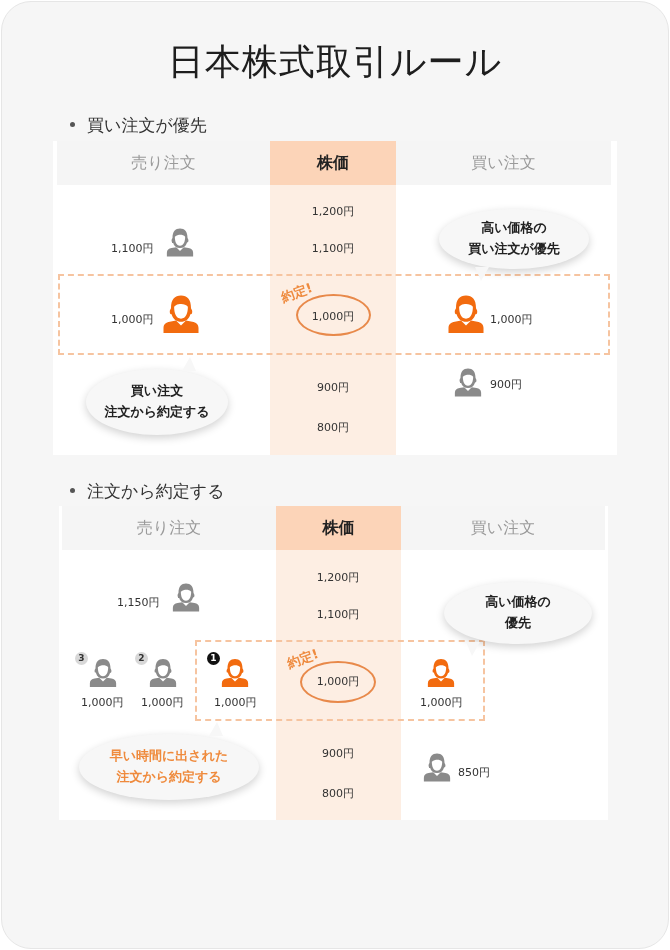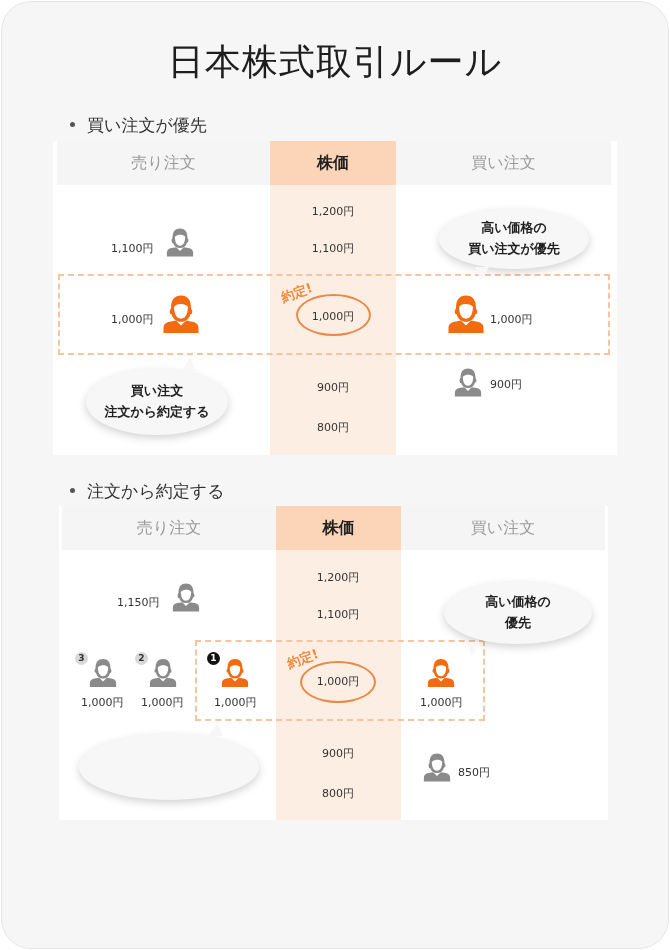--- a/index.html
+++ b/index.html
@@ -166,15 +166,19 @@
   <div class="amt" style="left:399px; top:259px;text-align:right;">850円</div>
 
   <div class="bubble" style="left:385px; top:76px; width:148px; height:62px;">
     <div>
       <div>高い価格の</div>
       <div>優先</div>
     </div>
     <div class="tail" style="left:22px; bottom:-12px; border-left:6px solid transparent; border-right:8px solid transparent; border-top:14px solid #f7f7f7;"></div>
   </div>
   <div class="bubble orange" style="left:20px; top:228px; width:180px; height:66px;">
+    <div>
+      <div>早い時間に出された</div>
+      <div>注文から約定する</div>
+    </div>
     <div class="tail" style="left:130px; top:-12px; border-left:8px solid transparent; border-right:6px solid transparent; border-bottom:14px solid #f7f7f7;"></div>
   </div>
 </div>
 
 </body></html>

